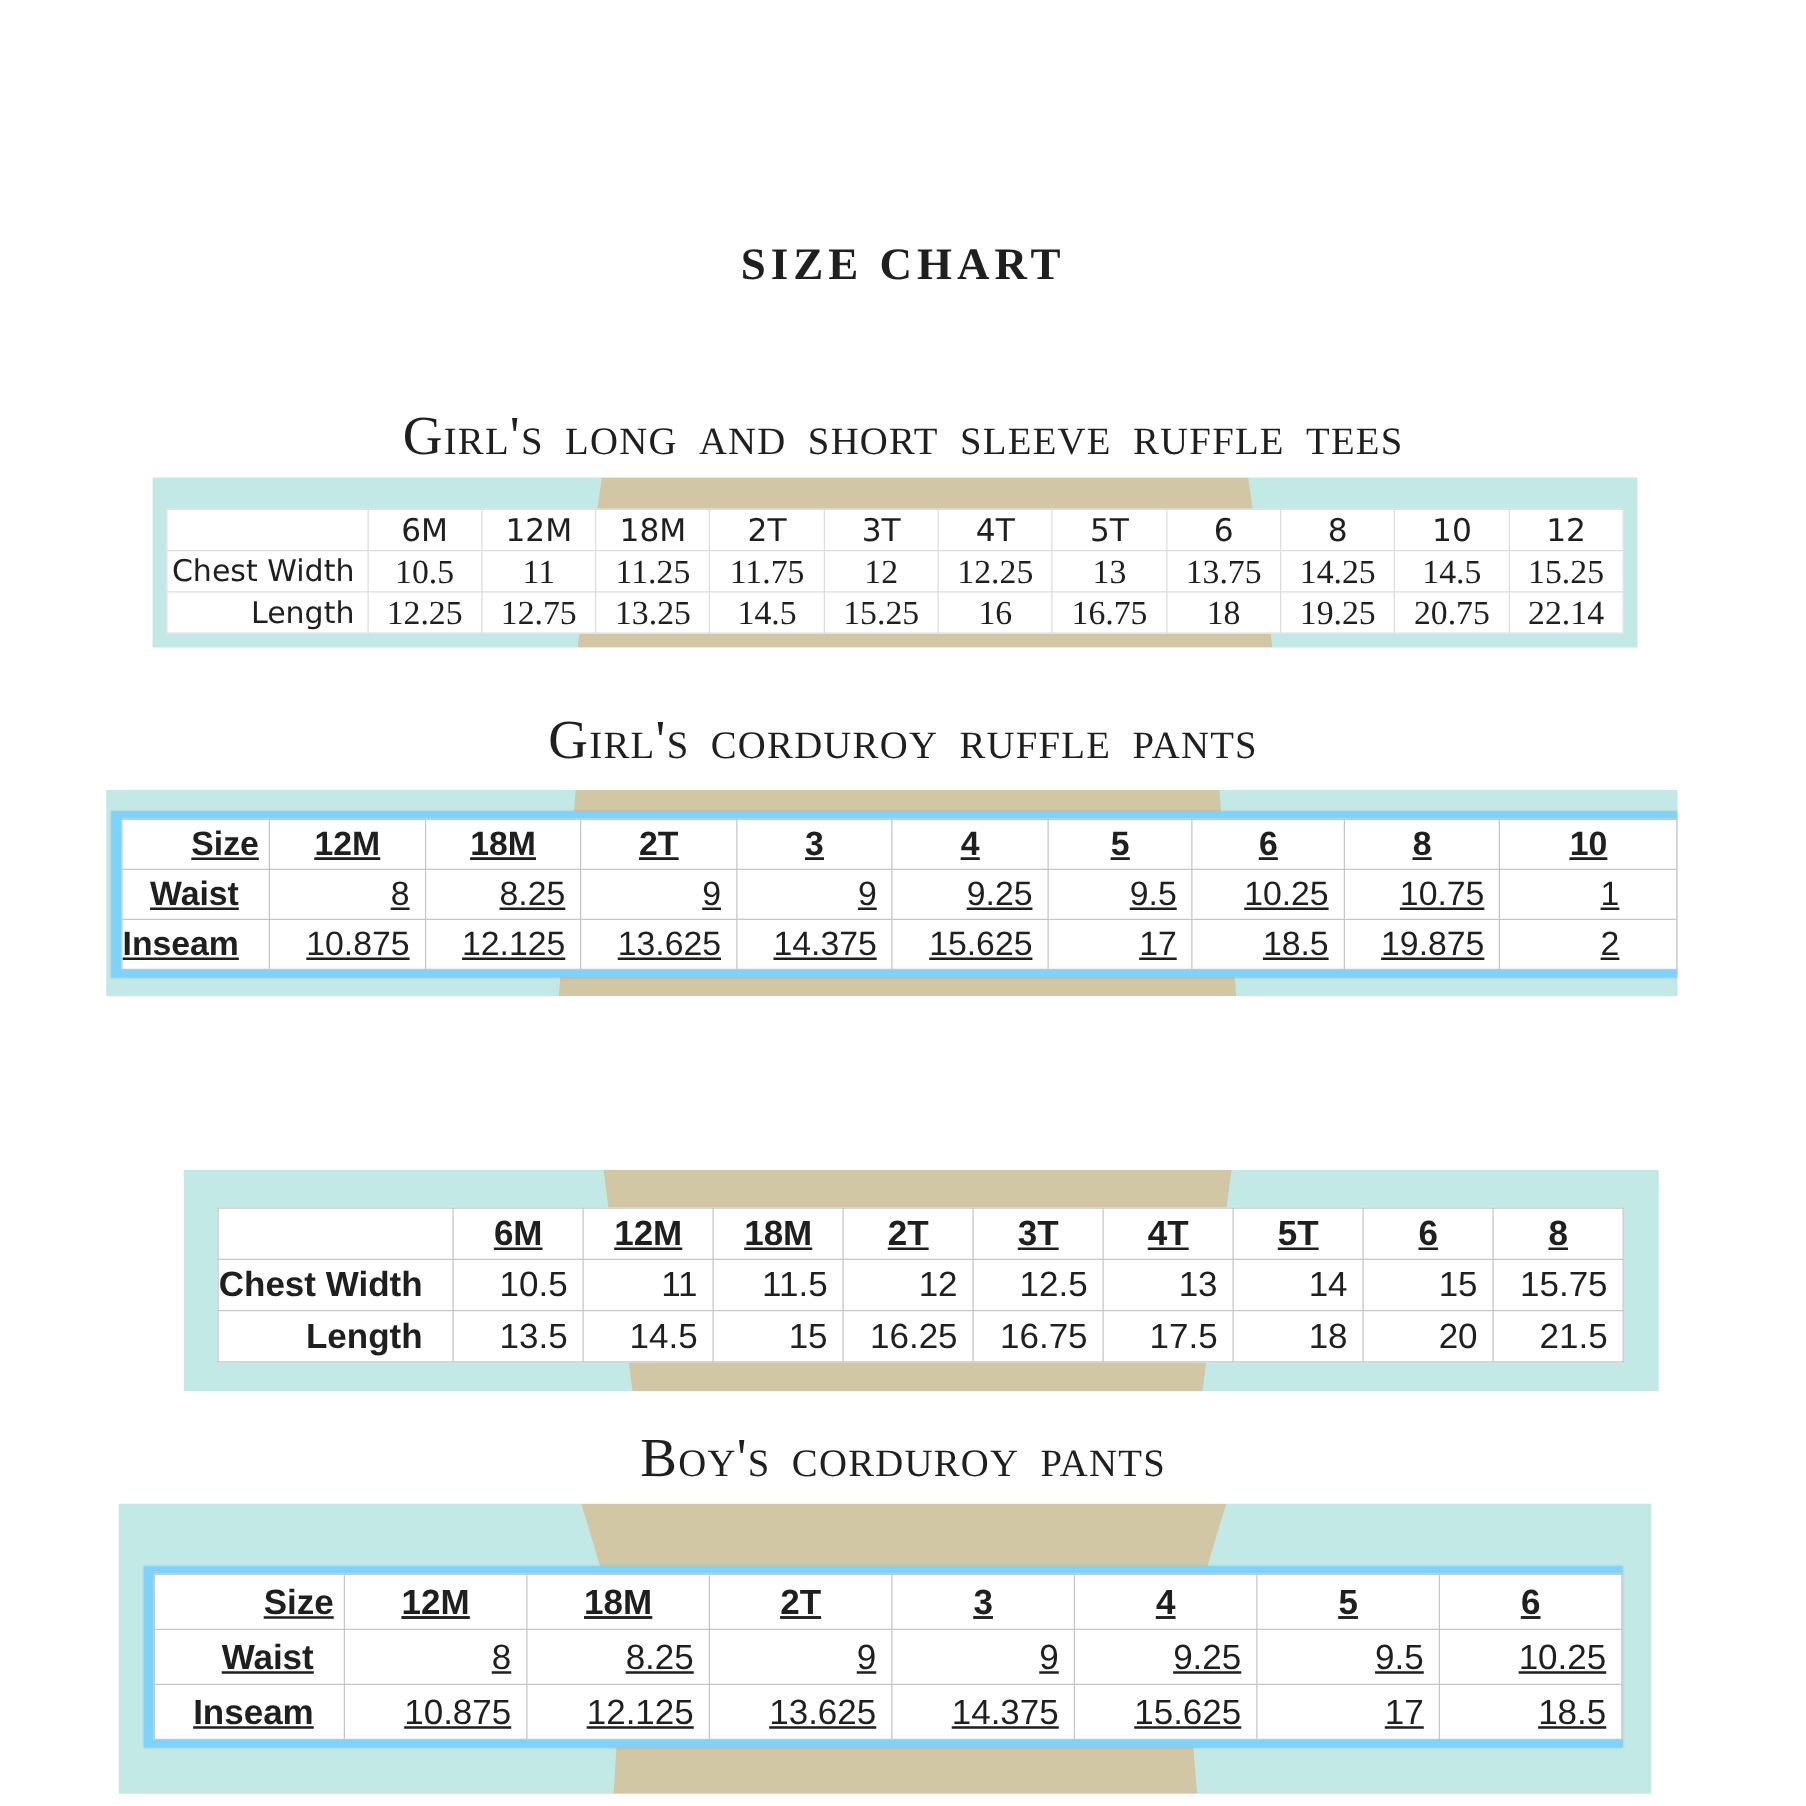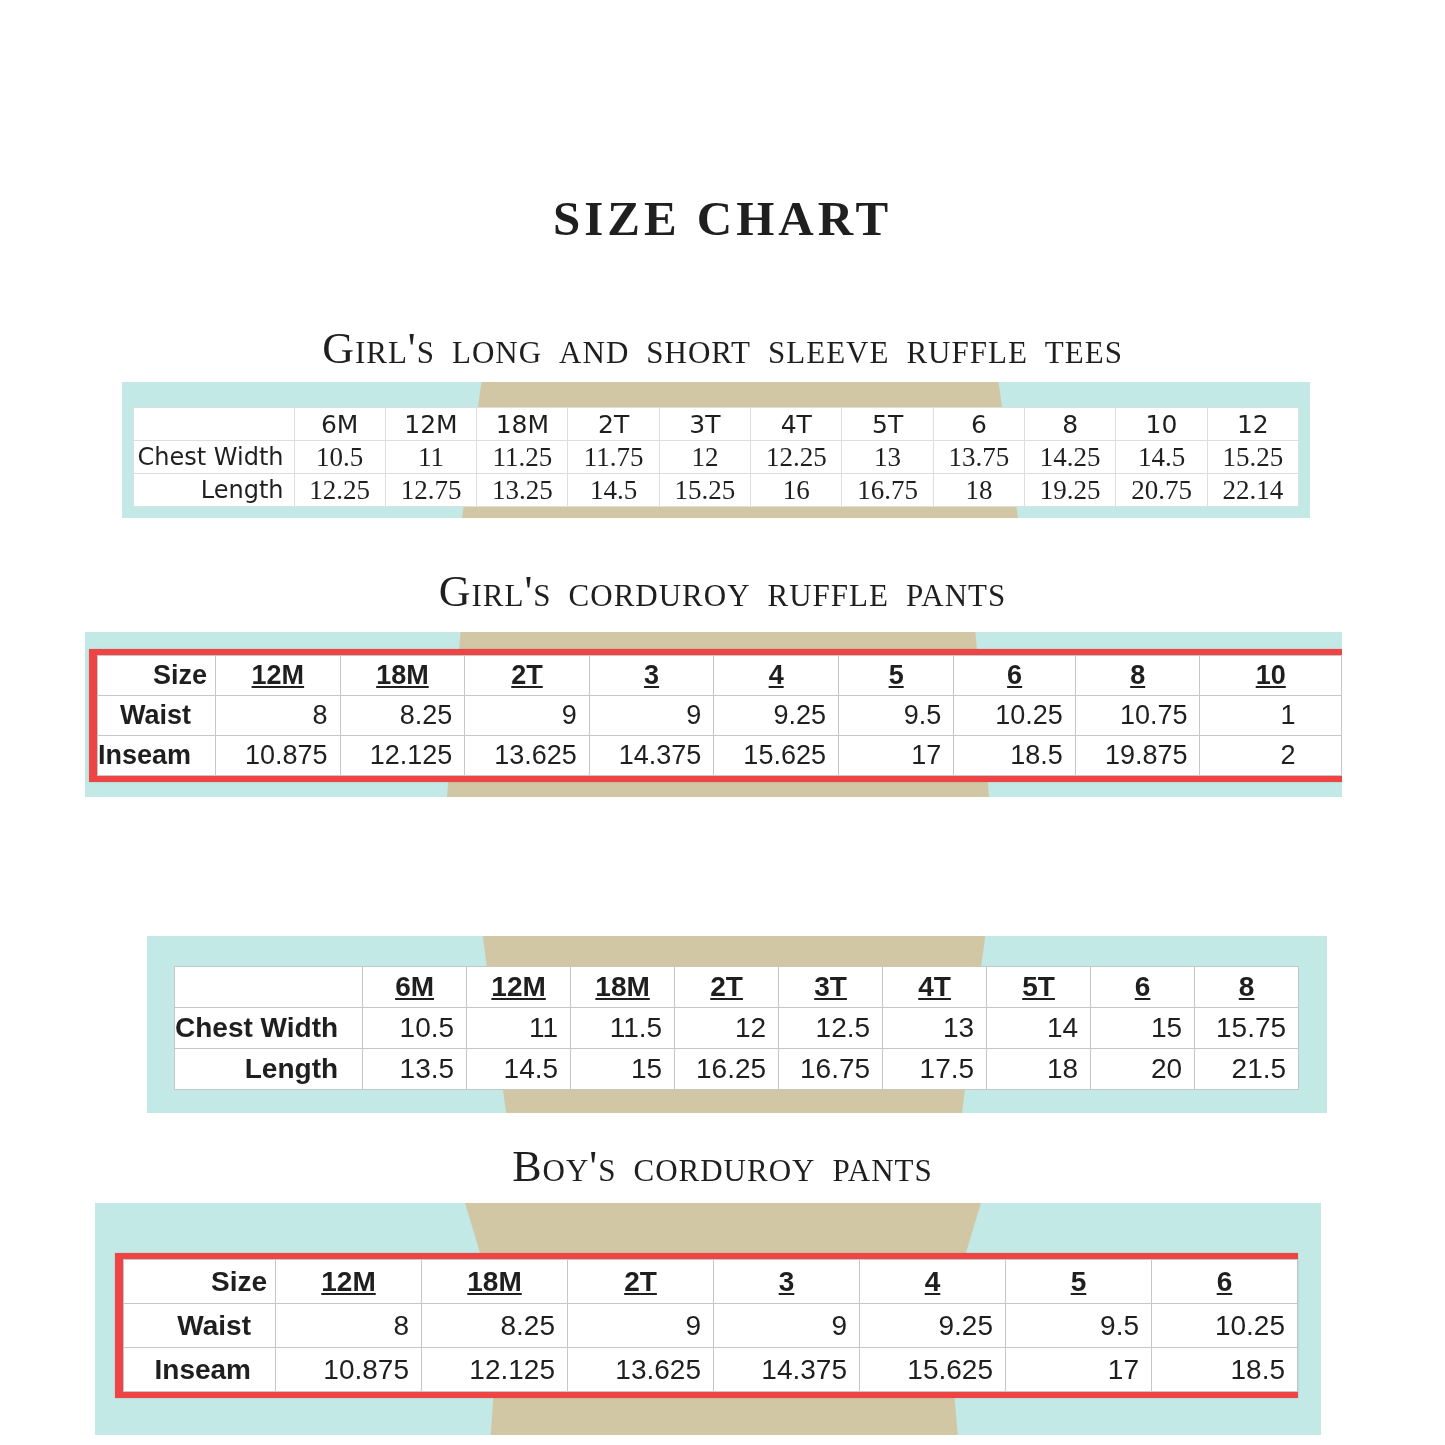--- a/index.html
+++ b/index.html
@@ -7,21 +7,21 @@
     position:relative;width:1445px;height:1445px;background:#ffffff;
     font-family:"Liberation Serif",serif;color:#1f1f1f;overflow:hidden;
   }
   
   .title{
     position:absolute;top:92px;left:0;width:100%;margin:0;text-align:center;
     font-size:64px;font-weight:600;font-variant:small-caps;letter-spacing:1px;
   }
   .subtitle{
     position:absolute;top:190px;left:0;width:100%;margin:0;text-align:center;
-    font-size:49px;font-weight:600;letter-spacing:4px;
+    font-size:36px;font-weight:600;letter-spacing:4px;
   }
   .heading{
     position:absolute;left:0;width:100%;margin:0;text-align:center;
     font-size:44px;font-weight:500;font-variant:small-caps;letter-spacing:1px;word-spacing:5px;
   }
   #h-sec0{top:323px;}
   #h-sec1{top:566px;}
   #h-sec2{top:878px;}
   #h-sec3{top:1141px;}
 
@@ -38,21 +38,21 @@
   #strip3 .ribbon{left:370px;width:516px;clip-path:polygon(0 0,100% 0,93.5% 48%,95.5% 100%,5% 100%,6.5% 48%);}
 
   
   .slot{position:absolute;}
   #strip0 .slot{top:25px;left:11px;}
   #strip1 .slot{top:17px;left:4px;}
   #strip2 .slot{top:30px;left:27px;}
   #strip3 .slot{top:50px;left:20px;}
 
   
-  .sheet-wrap{background:#ef4444;padding:6px 0 6px 8px;box-shadow:0 0 2px rgba(0,0,0,.15);}
+  .sheet-wrap{background:#7dd3fc;padding:6px 0 6px 8px;box-shadow:0 0 2px rgba(0,0,0,.15);text-decoration:underline;}
 
   
   .tbl{border-collapse:collapse;table-layout:fixed;background:#ffffff;}
   .tbl th,.tbl td{white-space:nowrap;overflow:hidden;padding:0;}
 
   
   .hand{width:1166px;}
   .hand th,.hand td{border:1px solid #dedede;height:32px;}
   .hand th{font-family:"DejaVu Sans",sans-serif;font-size:25px;font-weight:500;text-align:center;}
   .hand td.val{font-family:"Liberation Serif",serif;font-size:27px;text-align:center;}

